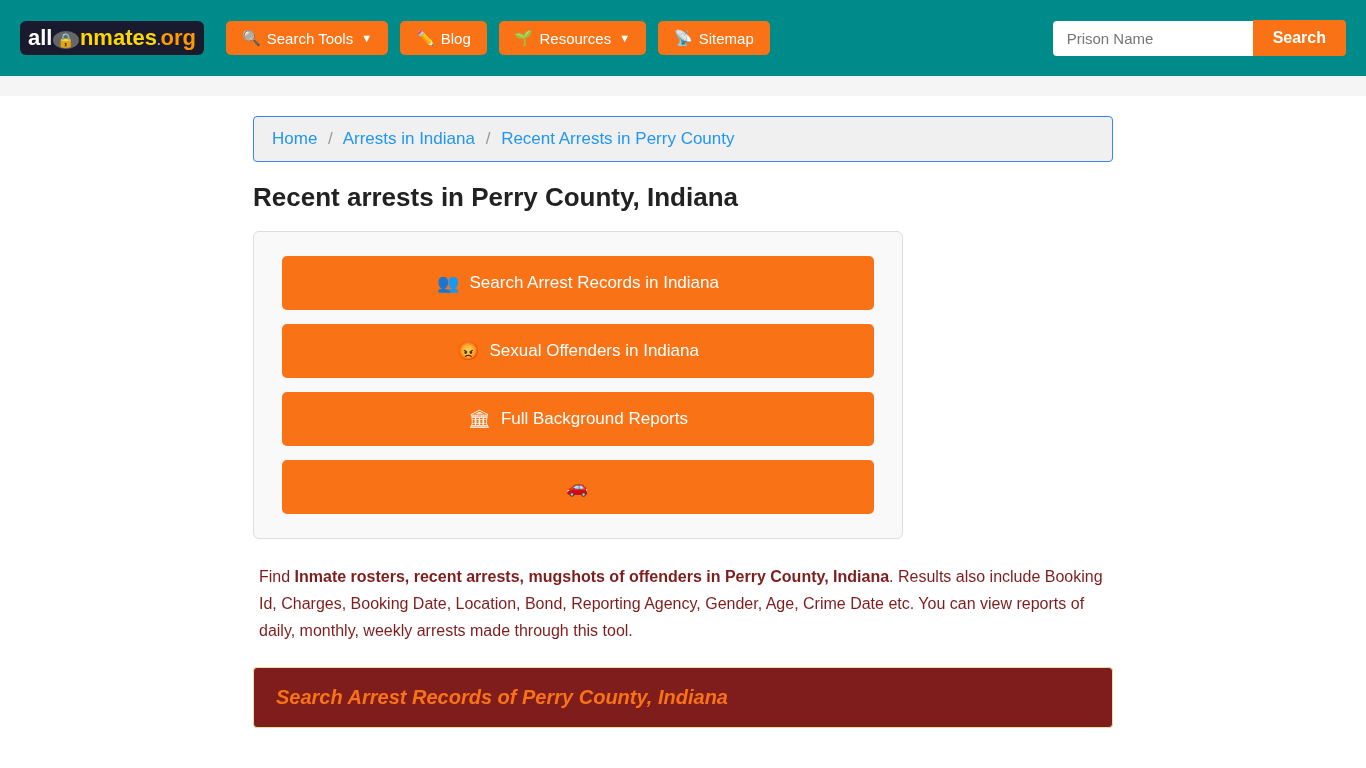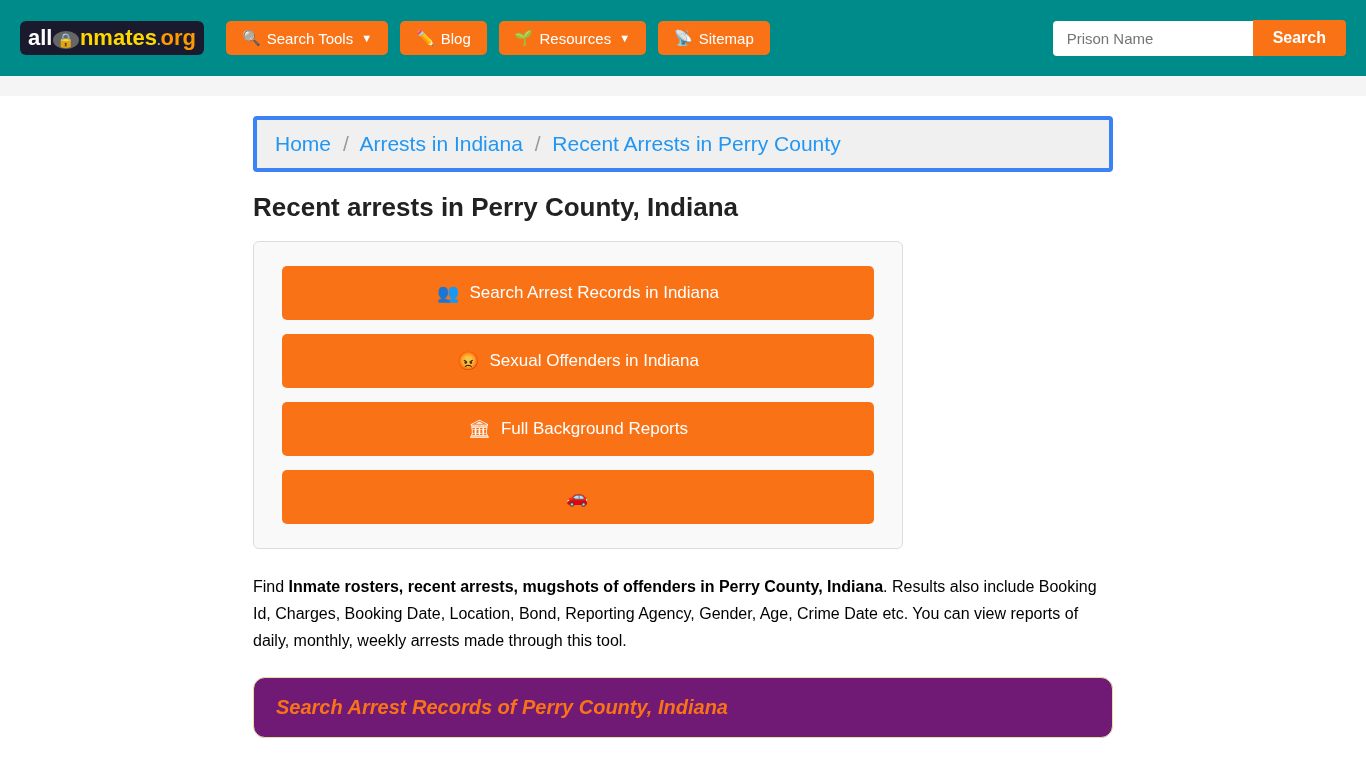--- a/index.html
+++ b/index.html
@@ -80,25 +80,25 @@
     
     .main {
       max-width: 900px;
       margin: 0 auto;
       padding: 20px 20px;
     }
 
     
     .breadcrumb {
       background: #f0f0f0;
-      border: 4px solid #3b82f6;
+      border: 1px solid #3b82f6;
       padding: 12px 18px;
       border-radius: 4px;
       margin-bottom: 20px;
-      font-size: 21px;
+      font-size: 17px;
     }
     .breadcrumb a {
       color: #2196F3;
       text-decoration: none;
     }
     .breadcrumb .sep { color: #999; margin: 0 6px; }
     .breadcrumb .current { color: #2196F3; }
 
     
     .page-title {
@@ -136,30 +136,31 @@
       margin-bottom: 14px;
       text-align: center;
     }
     .action-btn:last-child { margin-bottom: 0; }
     .action-btn .btn-icon { font-size: 18px; }
 
     
     .description {
       font-size: 16px;
       line-height: 1.7;
-      color: #000000;
+      color: #7f1d1d;
       margin-bottom: 22px;
+      margin-left: 6px;
     }
     .description strong { font-weight: bold; }
 
     
     .search-section {
-      background: #701a75;
+      background: #7f1d1d;
       border: 1px solid #e8e0a0;
-      border-radius: 12px;
+      border-radius: 4px;
       padding: 18px 22px;
     }
     .search-section-title {
       font-size: 20px;
       font-weight: bold;
       color: #F97316;
       font-style: italic;
     }
   </style>
 </head>

